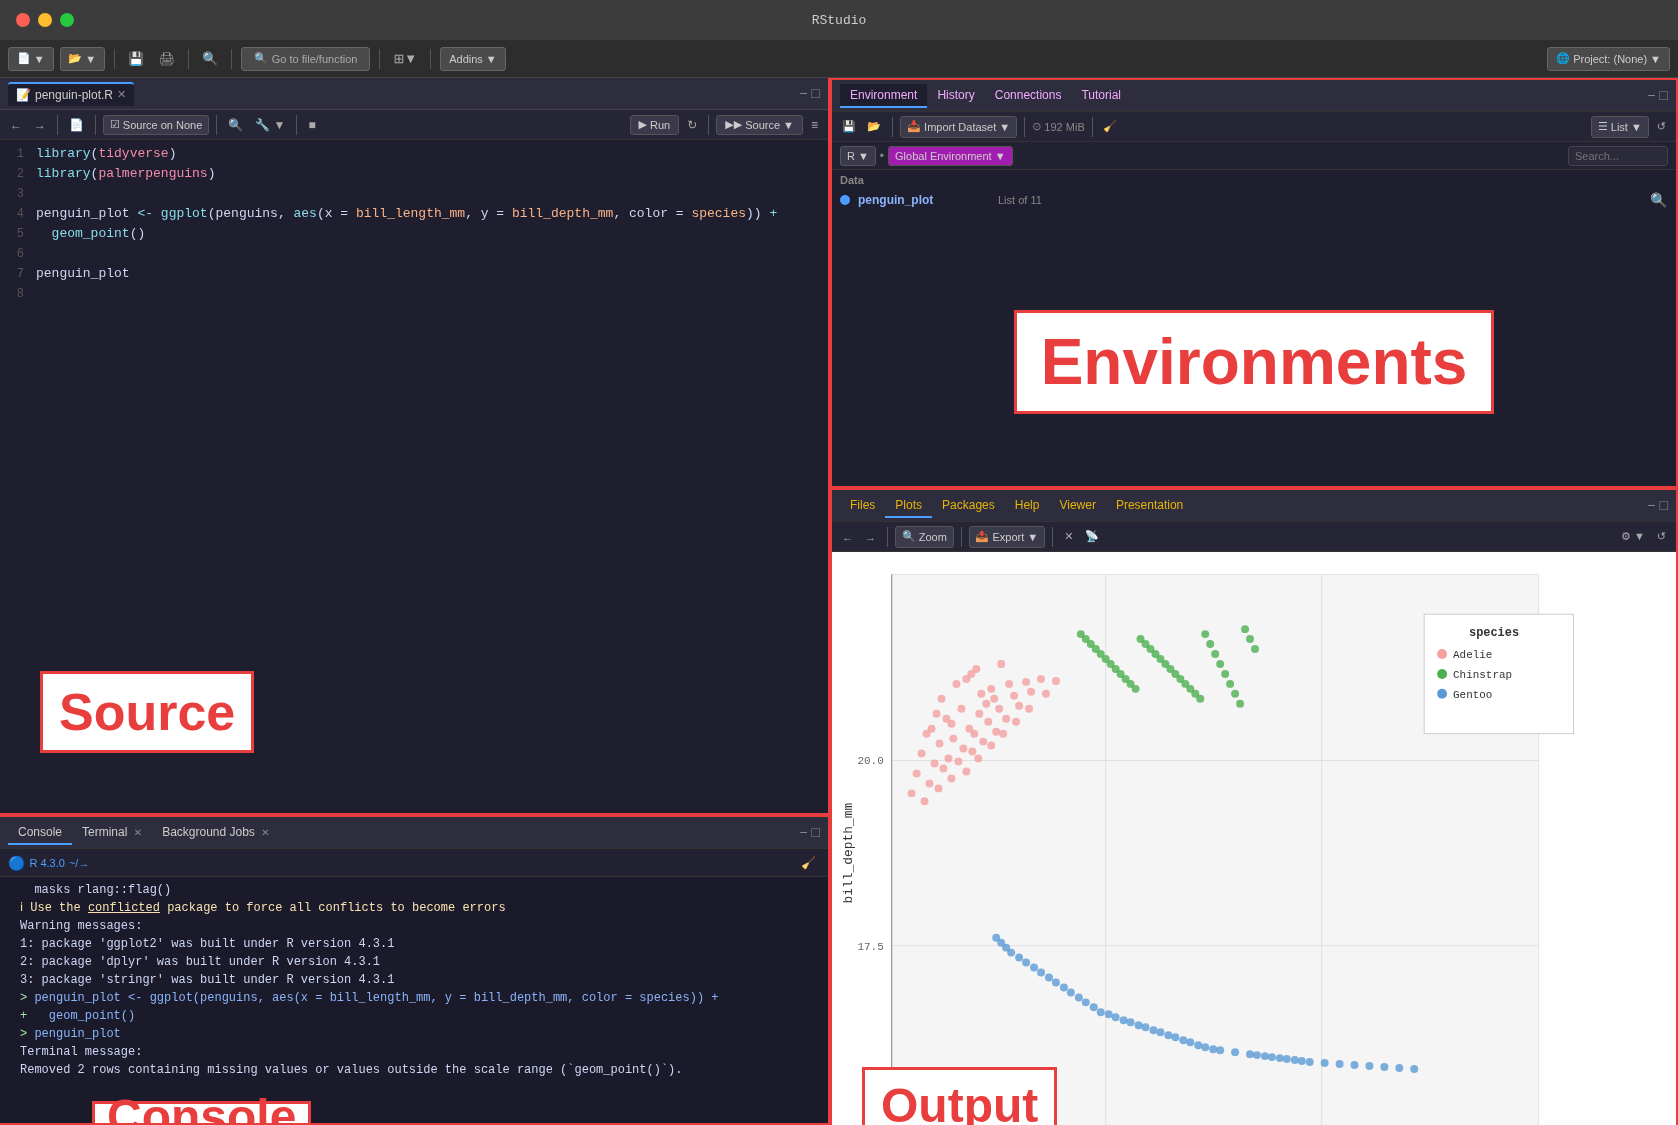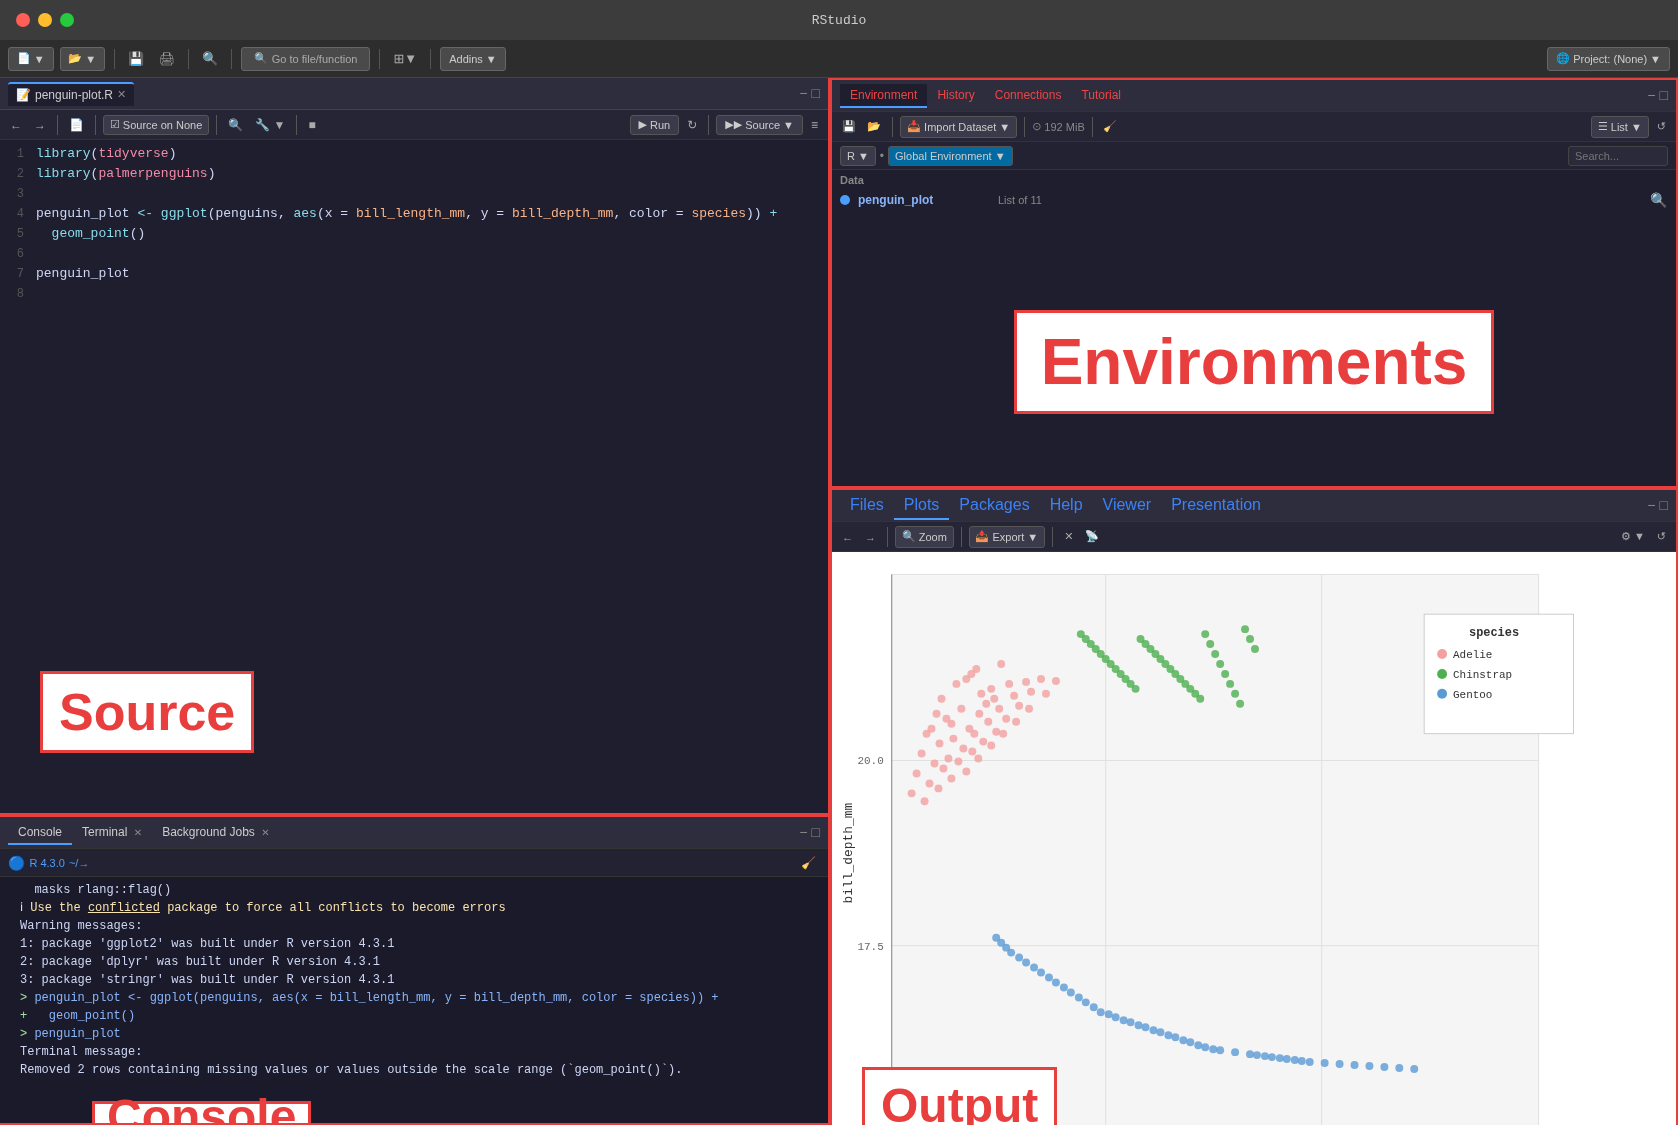--- a/index.html
+++ b/index.html
@@ -430,21 +430,21 @@
     .env-tabbar {
       background: #2d2d3d;
       border-bottom: 1px solid #333;
       display: flex;
       align-items: center;
       padding: 0 8px;
       height: 32px;
       flex-shrink: 0;
     }
     .env-tab {
-      color: #ef4444;
+      color: #f0abfc;
       font-size: 12px;
       font-family: -apple-system, sans-serif;
       padding: 4px 10px;
       cursor: pointer;
       border-bottom: 2px solid transparent;
     }
     .env-tab.active {
       background: #1e1e2e;
       border-bottom: 2px solid #4a9eff;
     }
@@ -531,21 +531,21 @@
       color: #ccc;
       font-size: 11px;
       padding: 1px 6px;
       height: 20px;
       display: flex;
       align-items: center;
       gap: 3px;
       cursor: pointer;
     }
     .env-global-dropdown {
-      background: #0369a1;
+      background: #a21caf;
       border: 1px solid #555;
       border-radius: 3px;
       color: #ccc;
       font-size: 11px;
       padding: 1px 6px;
       height: 20px;
       display: flex;
       align-items: center;
       gap: 3px;
       cursor: pointer;
@@ -622,22 +622,22 @@
     .output-tabbar {
       background: #2d2d3d;
       border-bottom: 1px solid #333;
       display: flex;
       align-items: center;
       padding: 0 8px;
       height: 32px;
       flex-shrink: 0;
     }
     .output-tab {
-      color: #3b82f6;
-      font-size: 16px;
+      color: #eab308;
+      font-size: 12px;
       font-family: -apple-system, sans-serif;
       padding: 4px 10px;
       cursor: pointer;
       border-bottom: 2px solid transparent;
     }
     .output-tab.active {
       border-bottom: 2px solid #4a9eff;
     }
     .output-tab-controls { margin-left: auto; display: flex; gap: 4px; align-items: center; }
 

